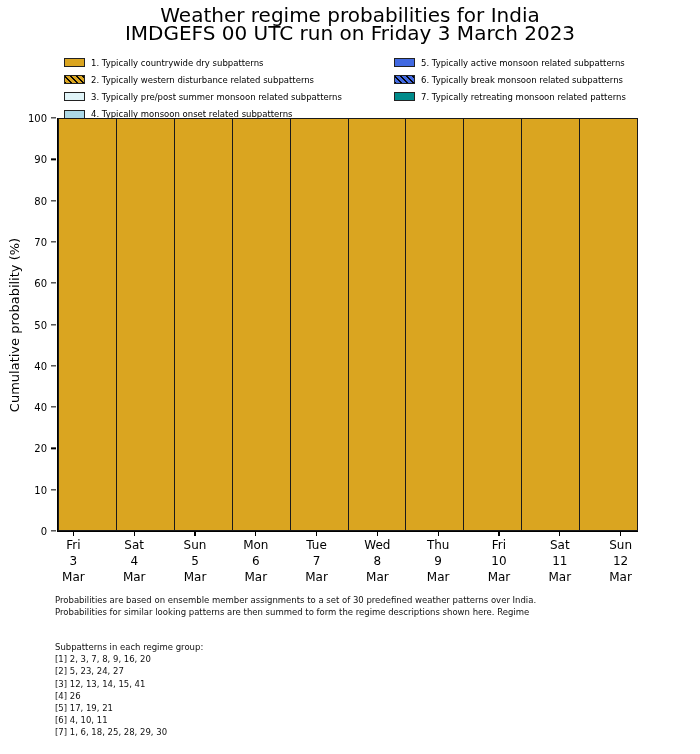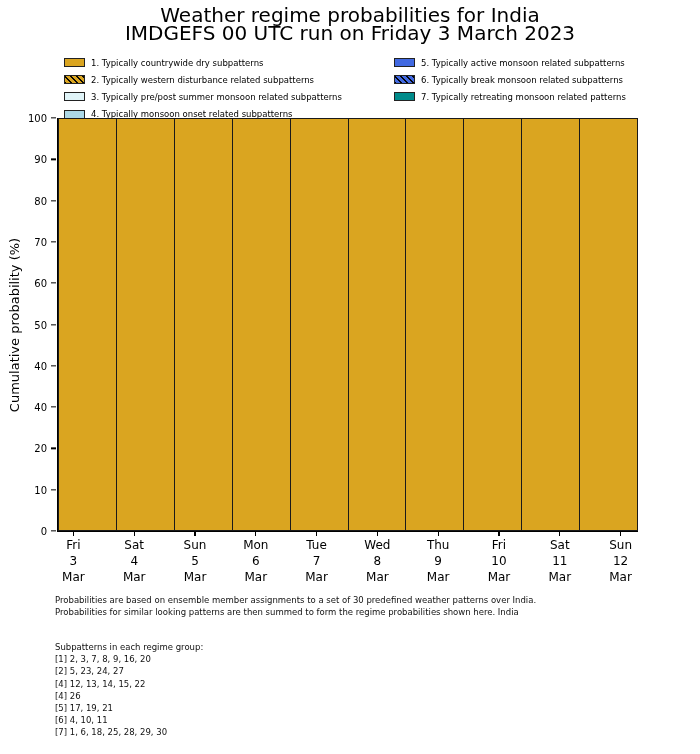--- a/index.html
+++ b/index.html
@@ -236,28 +236,28 @@
       <div class="xcell">
         <div class="xtick-mark"></div>
         <div class="xline">Sun</div>
         <div class="xline">12</div>
         <div class="xline">Mar</div>
       </div>
     </div>
 
   <div class="footnote">
       <div class="fn-line">Probabilities are based on ensemble member assignments to a set of 30 predefined weather patterns over India.</div>
-      <div class="fn-line">Probabilities for similar looking patterns are then summed to form the regime probabilities shown here. India</div>
+      <div class="fn-line">Probabilities for similar looking patterns are then summed to form the regime descriptions shown here. Regime</div>
     </div>
 
   <div class="subpatterns">
     <div>Subpatterns in each regime group:</div>
     <div>
         <div class="sp-line">[1] 2, 3, 7, 8, 9, 16, 20</div>
         <div class="sp-line">[2] 5, 23, 24, 27</div>
-        <div class="sp-line">[4] 12, 13, 14, 15, 22</div>
+        <div class="sp-line">[3] 12, 13, 14, 15, 41</div>
         <div class="sp-line">[4] 26</div>
         <div class="sp-line">[5] 17, 19, 21</div>
         <div class="sp-line">[6] 4, 10, 11</div>
         <div class="sp-line">[7] 1, 6, 18, 25, 28, 29, 30</div>
       </div>
   </div>
 </div>
 
 </body></html>

